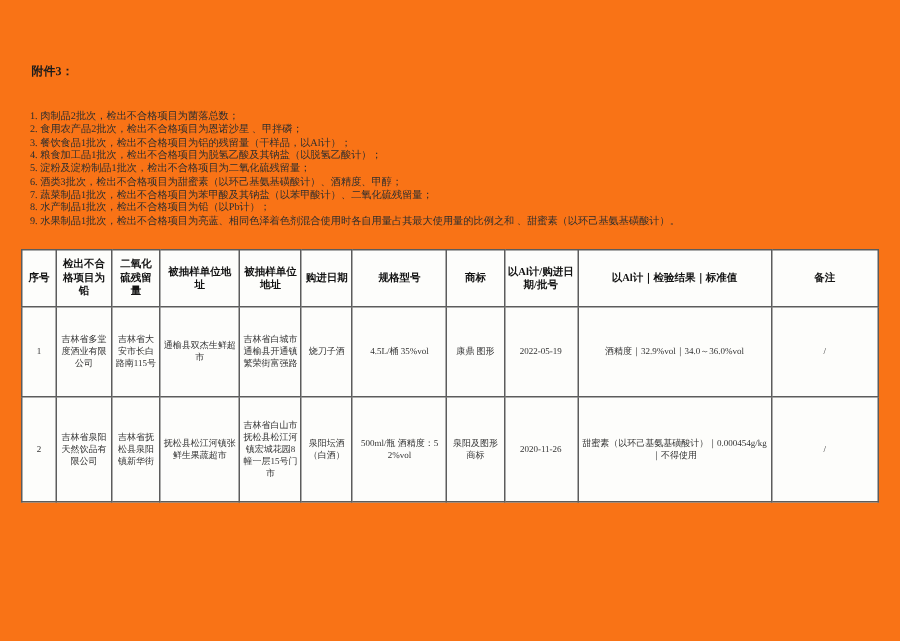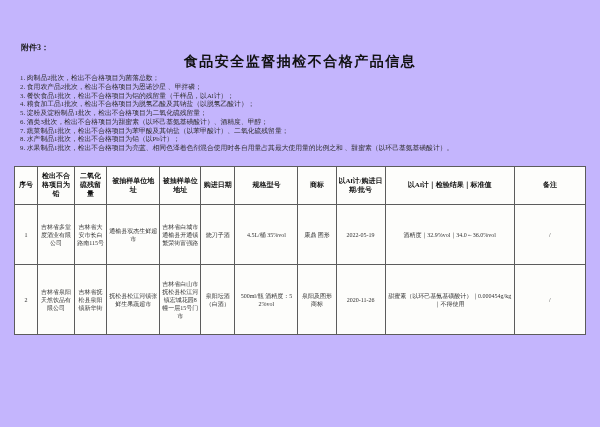--- a/index.html
+++ b/index.html
@@ -4,21 +4,21 @@
 <style>
   * { margin: 0; padding: 0; box-sizing: border-box; }
   html, body { width: 600px; height: 427px; }
   body {
     font-family: "Liberation Serif", "DejaVu Serif", serif;
     background: #ffffff;
   }
   .page {
     position: relative;
     width: 600px; height: 427px;
-    background: #c4b5fd;
+    background: #f97316;
     color: #2b2b2b;
     overflow: hidden;
   }
   .attachment {
     position: absolute;
     left: 21px; top: 42px;
     font-size: 8px;
     font-weight: bold;
     color: #1c1c1c;
   }
@@ -84,21 +84,20 @@
     color: #333;
   }
 </style>
 </head>
 <body>
 
 <div class="page">
 
   <div class="attachment">附件3：</div>
 
-  <div class="title">食品安全监督抽检不合格产品信息</div>
 
   <ul class="summary">
     <li>1. 肉制品2批次，检出不合格项目为菌落总数；</li>
     <li>2. 食用农产品2批次，检出不合格项目为恩诺沙星 、甲拌磷；</li>
     <li>3. 餐饮食品1批次，检出不合格项目为铝的残留量（干样品，以Al计）；</li>
     <li>4. 粮食加工品1批次，检出不合格项目为脱氢乙酸及其钠盐（以脱氢乙酸计）；</li>
     <li>5. 淀粉及淀粉制品1批次，检出不合格项目为二氧化硫残留量；</li>
     <li>6. 酒类3批次，检出不合格项目为甜蜜素（以环己基氨基磺酸计）、酒精度、甲醇；</li>
     <li>7. 蔬菜制品1批次，检出不合格项目为苯甲酸及其钠盐（以苯甲酸计）、二氧化硫残留量；</li>
     <li>8. 水产制品1批次，检出不合格项目为铅（以Pb计）；</li>

